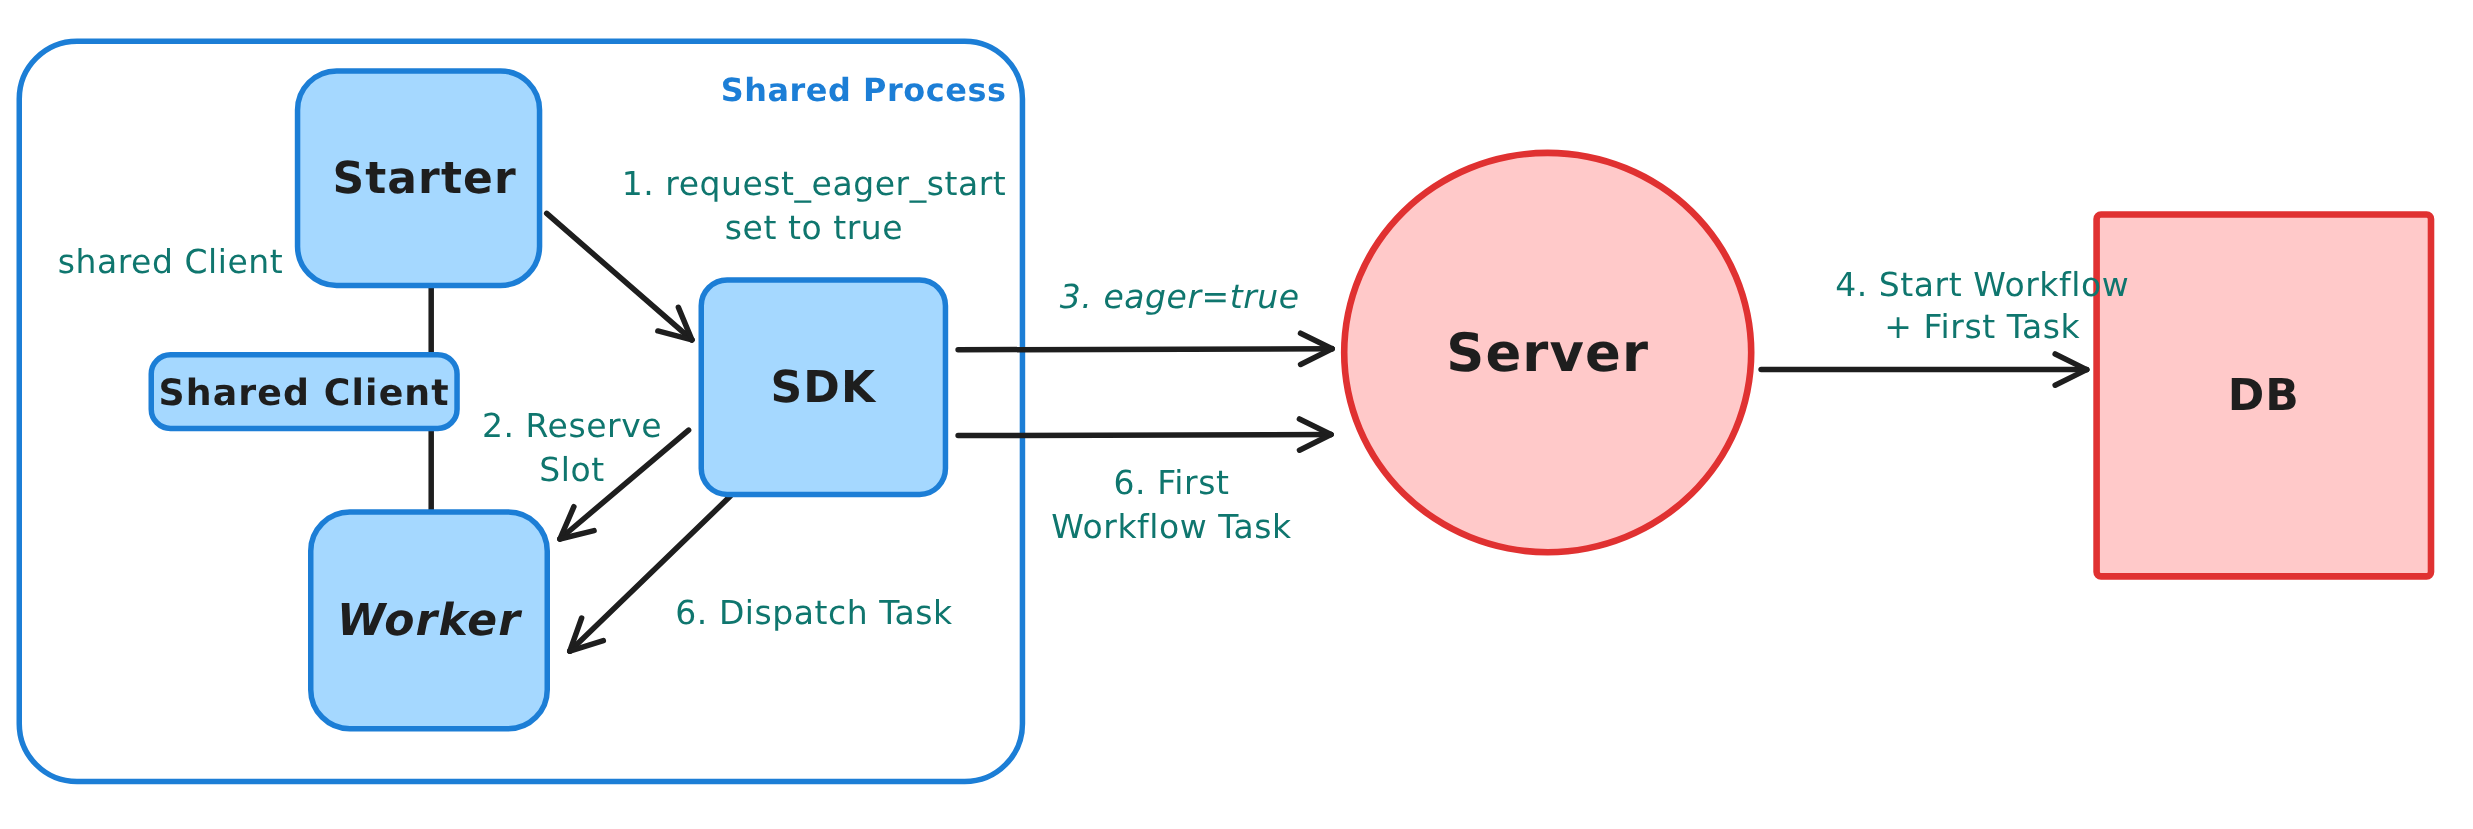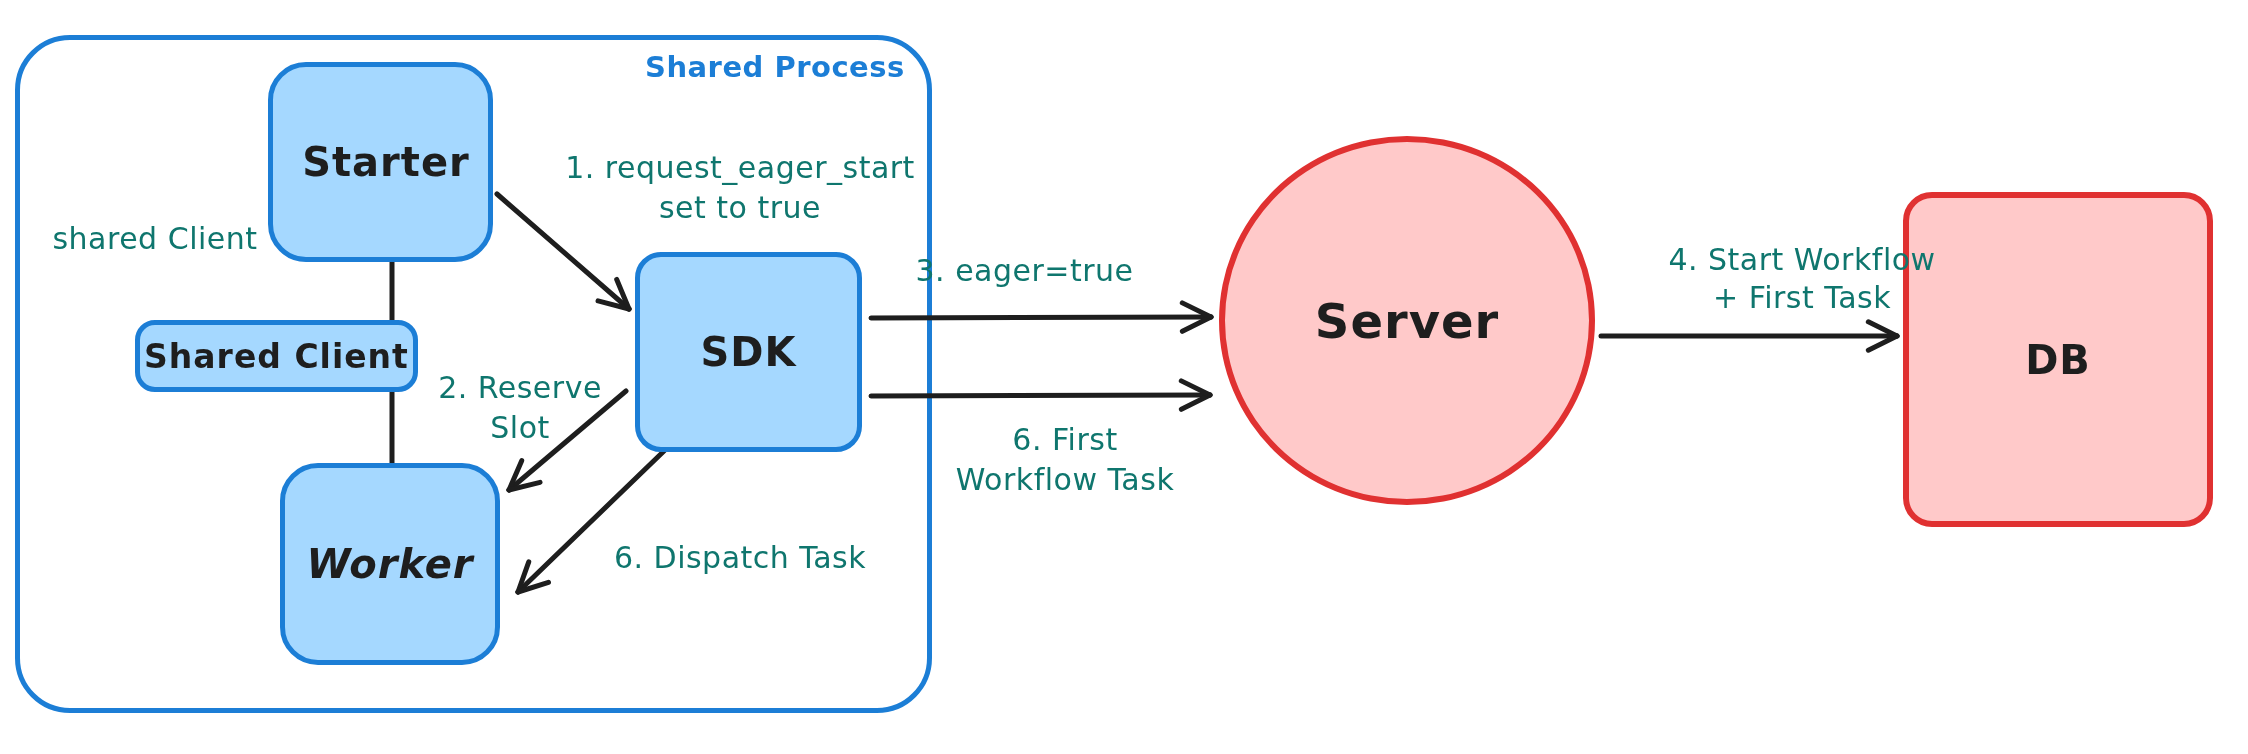--- a/index.html
+++ b/index.html
@@ -20,46 +20,46 @@
                    font-size:30px; line-height:40px; font-weight:500; letter-spacing:0.5px; }
 
   
   .container-box {
     left:15px; top:35px; width:917px; height:678px;
     border:5px solid #1c7ed6; border-radius:55px;
     background:transparent;
   }
   .container-label {
     position:absolute; z-index:3;
-    left:645px; top:50px; width:270px;
-    text-align:left; color:#1c7ed6;
+    left:645px; top:65px; width:270px;
+    text-align:right; color:#1c7ed6;
     font-size:29px; font-weight:600; letter-spacing:0.5px;
   }
 
   
   .node-blue {
     background:#a5d8ff; border:5px solid #1c7ed6;
     color:#1e1e1e; font-weight:600; letter-spacing:1px;
   }
   .node-red {
     background:#ffc9c9; border:6px solid #e03131;
     color:#1e1e1e; font-weight:600; letter-spacing:1px;
   }
   .node-starter       { left:268px;  top:62px;  width:225px; height:200px; border-radius:38px; font-size:40px;padding-left:11px; }
   .node-shared-client { left:135px;  top:320px; width:283px; height:72px;  border-radius:20px; font-size:33px; }
   .node-worker        { left:280px;  top:463px; width:220px; height:202px; border-radius:38px; font-size:40px;font-style:italic; }
   .node-sdk           { left:635px;  top:252px; width:227px; height:200px; border-radius:26px; font-size:40px; }
   .node-server        { left:1219px; top:136px; width:376px; height:369px; border-radius:50%;  font-size:48px; }
-  .node-db            { left:1903px; top:192px; width:310px; height:335px; border-radius:29px; font-size:40px; }
+  .node-db            { left:1903px; top:192px; width:310px; height:335px; border-radius:7px; font-size:40px; }
 
   
   .ann-create-shared-client { left:25px;   top:219px; width:260px; }
   .ann-request-eager        { left:535px;  top:148px; width:410px; }
   .ann-reserve-slot         { left:420px;  top:368px; width:200px; }
-  .ann-eager-true           { left:897px;  top:251px; width:255px; }
+  .ann-eager-true           { left:945px;  top:251px; width:255px;font-style:italic; }
   .ann-first-workflow-task  { left:935px;  top:420px; width:260px; }
   .ann-dispatch-task        { left:610px;  top:538px; width:260px; }
   .ann-start-workflow       { left:1652px; top:241px; width:300px; line-height:38px; }
 </style>
 </head>
 <body>
 
 <div class="canvas">
 
   <div class="container-box"></div>

